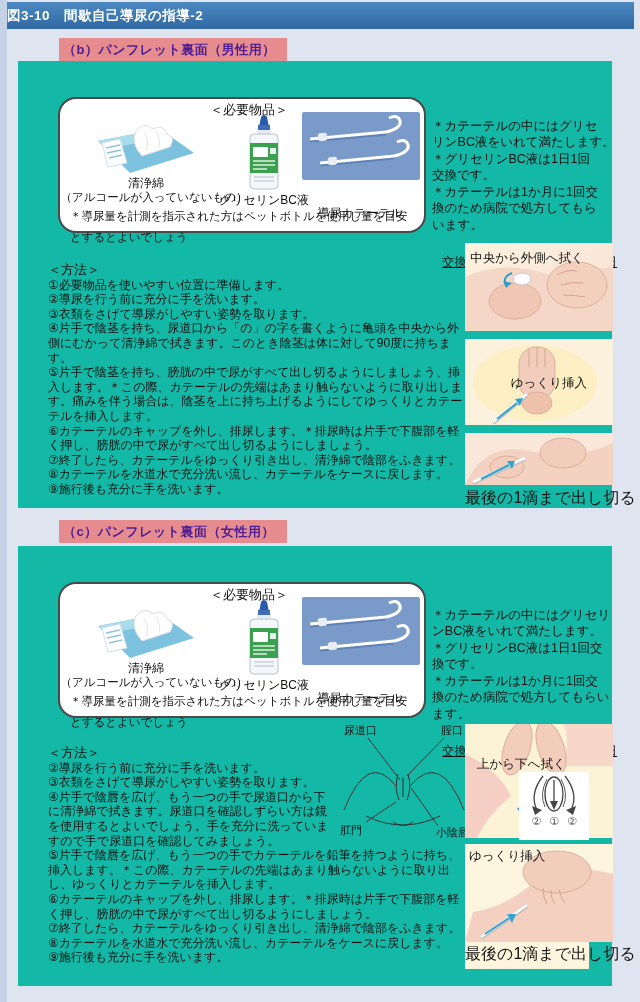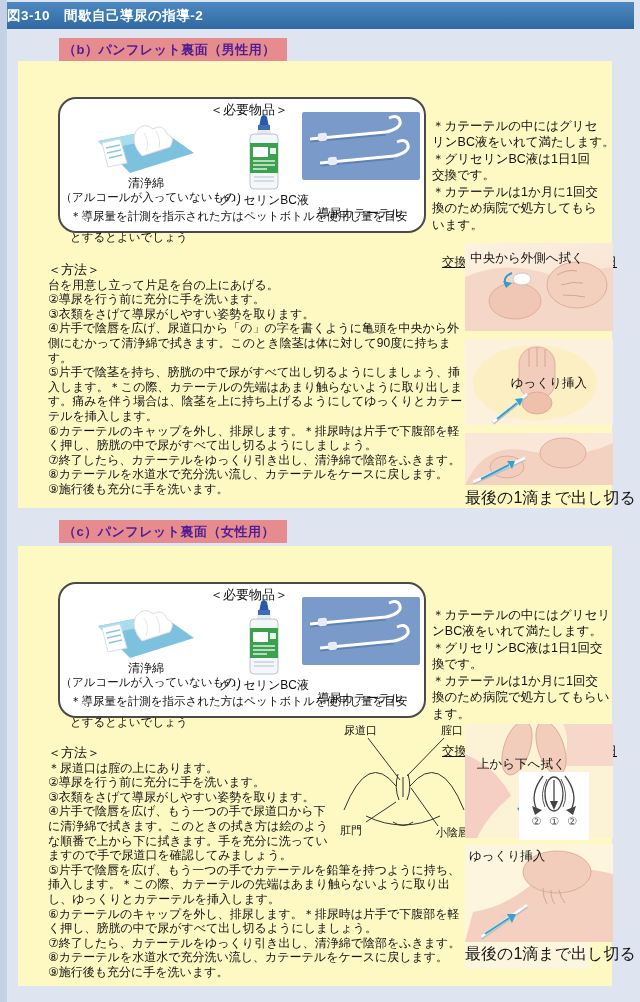--- a/index.html
+++ b/index.html
@@ -8,21 +8,21 @@
   .left-strip{position:absolute;left:0;top:0;width:7px;height:100%;background:#c5d1e5;}
 
   .titlebar{position:absolute;left:7px;top:2px;width:627px;height:27px;box-sizing:border-box;
         background:linear-gradient(#4d89c0,#2f68a2);color:#fff;font-weight:bold;
         font-size:13.5px;line-height:27px;letter-spacing:.5px;}
 
   .band{position:absolute;left:27px;width:228px;height:23px;box-sizing:border-box;background:#e78c8e;
         color:#4c1d95;font-weight:bold;font-size:13px;line-height:23px;padding-left:4px;letter-spacing:.5px;margin-left:32px;}
   .band-b{top:38px}.band-c{top:520px}
 
-  .panel{position:absolute;left:18px;width:594px;background:#fef9c3;}
+  .panel{position:absolute;left:18px;width:594px;background:#14b8a6;}
   .panel-b{top:61px;height:447px}.panel-c{top:546px;height:440px}
 
   
   .itemsbox{position:absolute;left:40px;top:36px;width:368px;height:136px;box-sizing:border-box;
         border:2px solid #4a4a4a;border-radius:18px;background:#fff;}
   .ib-title{position:absolute;left:150px;top:2px;font-size:13px;}
   .ib-wipes{position:absolute;left:36px;top:22px}
   .ib-bottle{position:absolute;left:184px;top:14px}
   .ib-cath{position:absolute;left:242px;top:13px}
   .ib-cap{position:absolute;font-size:12px;text-align:center;}
@@ -124,24 +124,24 @@
 交換です。
 ＊カテーテルは1か月に1回交
 換のため病院で処方してもら
 います。</div>
       <div class="exchange">交換日予定　　　　月　　　日</div>
     </div>
 
     <div class="method">
       <div class="method-title">＜方法＞</div>
       <div>
-          <div class="step">台を用意し立って片足を台の上にあげる。</div>
+          <div class="step">①必要物品を使いやすい位置に準備します。</div>
           <div class="step">②導尿を行う前に充分に手を洗います。</div>
           <div class="step">③衣類をさげて導尿がしやすい姿勢を取ります。</div>
-          <div class="step">④片手で陰唇を広げ、尿道口から「の」の字を書くように亀頭を中央から外側にむかって清浄綿で拭きます。このとき陰茎は体に対して90度に持ちます。</div>
+          <div class="step">④片手で陰茎を持ち、尿道口から「の」の字を書くように亀頭を中央から外側にむかって清浄綿で拭きます。このとき陰茎は体に対して90度に持ちます。</div>
           <div class="step">⑤片手で陰茎を持ち、膀胱の中で尿がすべて出し切るようにしましょう、挿入します。＊この際、カテーテルの先端はあまり触らないように取り出します。痛みを伴う場合は、陰茎を上に持ち上げるようにしてゆっくりとカテーテルを挿入します。</div>
           <div class="step">⑥カテーテルのキャップを外し、排尿します。＊排尿時は片手で下腹部を軽く押し、膀胱の中で尿がすべて出し切るようにしましょう。</div>
           <div class="step">⑦終了したら、カテーテルをゆっくり引き出し、清浄綿で陰部をふきます。</div>
           <div class="step">⑧カテーテルを水道水で充分洗い流し、カテーテルをケースに戻します。</div>
           <div class="step">⑨施行後も充分に手を洗います。</div>
         </div>
     </div>
 
     <div class="figcol figcol-b">
       <div class="fig">
@@ -264,24 +264,23 @@
           <path d="M28,94 Q65,112 102,94"></path>
           <path d="M55,100 q10,7 20,0"></path>
           <path d="M30,16 L62,58"></path>
           <path d="M106,16 L69,54"></path>
           <path d="M28,100 L58,80"></path>
           <path d="M100,104 L73,66"></path>
         </g>
       </svg>
       <div class="method-title">＜方法＞</div>
       <div>
-          <div class="step">＊尿道口は腟の上にあります。</div>
           <div class="step">②導尿を行う前に充分に手を洗います。</div>
           <div class="step">③衣類をさげて導尿がしやすい姿勢を取ります。</div>
-          <div class="step">④片手で陰唇を広げ、もう一つの手で尿道口から下に清浄綿で拭きます。このときの拭き方は絵のような順番で上から下に拭きます。手を充分に洗っていますので手で尿道口を確認してみましょう。</div>
+          <div class="step">④片手で陰唇を広げ、もう一つの手で尿道口から下に清浄綿で拭きます。尿道口を確認しずらい方は鏡を使用するとよいでしょう。手を充分に洗っていますので手で尿道口を確認してみましょう。</div>
           <div class="step">⑤片手で陰唇を広げ、もう一つの手でカテーテルを鉛筆を持つように持ち、挿入します。＊この際、カテーテルの先端はあまり触らないように取り出し、ゆっくりとカテーテルを挿入します。</div>
           <div class="step">⑥カテーテルのキャップを外し、排尿します。＊排尿時は片手で下腹部を軽く押し、膀胱の中で尿がすべて出し切るようにしましょう。</div>
           <div class="step">⑦終了したら、カテーテルをゆっくり引き出し、清浄綿で陰部をふきます。</div>
           <div class="step">⑧カテーテルを水道水で充分洗い流し、カテーテルをケースに戻します。</div>
           <div class="step">⑨施行後も充分に手を洗います。</div>
         </div>
     </div>
 
     <div class="figcol figcol-c">
       <div class="fig" style="margin-bottom:6px">

